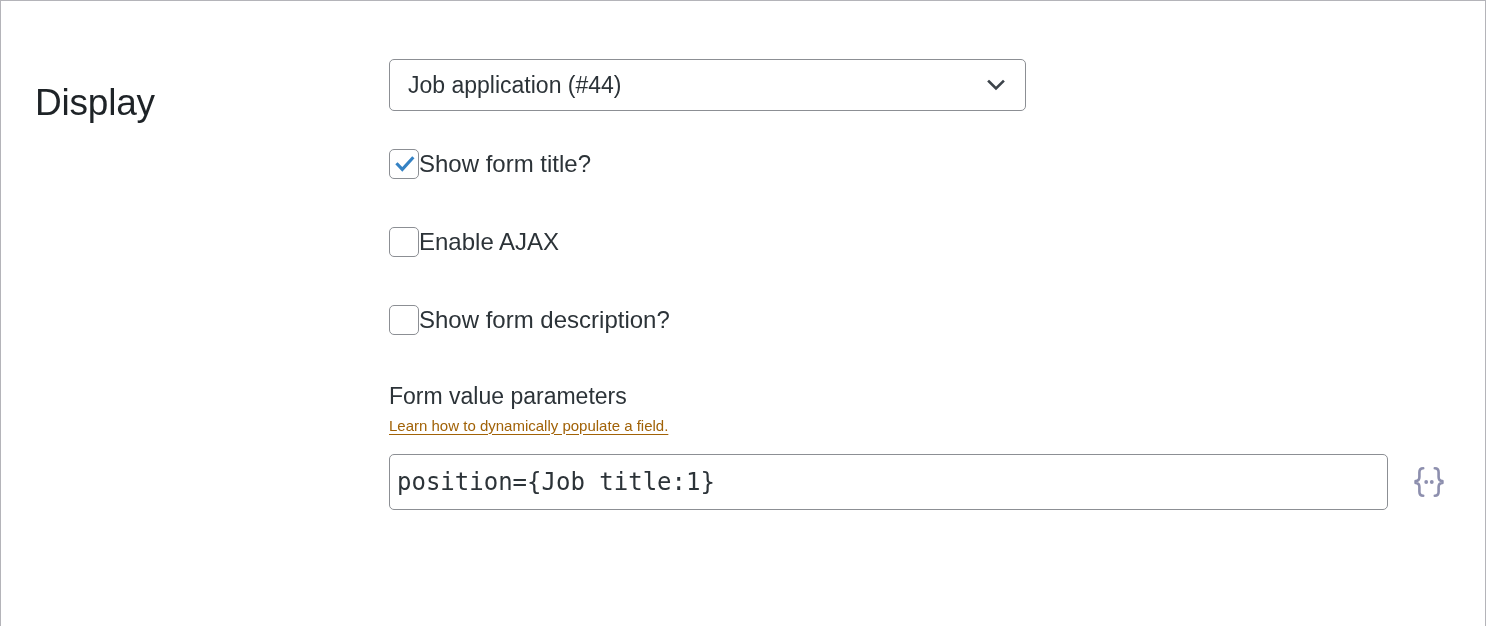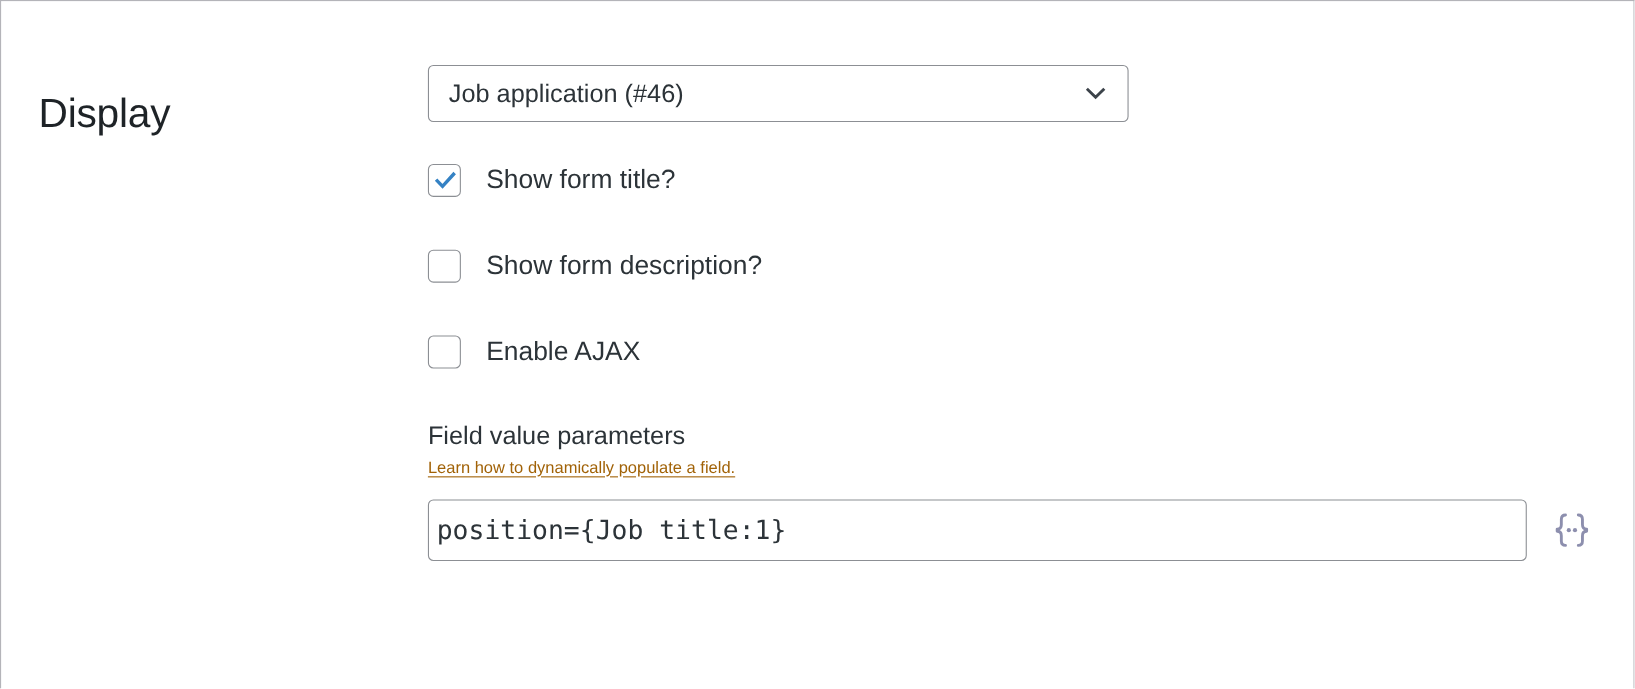--- a/index.html
+++ b/index.html
@@ -121,21 +121,20 @@
     width: 24px;
     height: 24px;
     display: none;
   }
   .cbox.checked .tick { display: block; }
 
   .cbox-label {
     font-size: 24px;
     line-height: 1;
     color: #2c3338;
-    margin-left: 23px;
     white-space: nowrap;
   }
 
   
   .fvp-label {
     font-size: 23px;
     line-height: 1.2;
     color: #2c3338;
     margin: 0 0 6px 0;
     white-space: nowrap;
@@ -191,21 +190,21 @@
   <div class="panel">
 
     <h2 class="section-title">Display</h2>
 
     <div class="fields">
 
       <div>
 
         <div class="select-wrap">
           <div class="select-box">
-            <span class="select-value">Job application (#46)</span>
+            <span class="select-value">Job application (#44)</span>
             <span class="chevron-down">
               <svg width="22" height="22" viewBox="0 0 22 22" aria-hidden="true">
                 <path d="M4 7.5 L11 14.5 L18 7.5" fill="none" stroke="#3c434a" stroke-width="2.6" stroke-linecap="square" stroke-linejoin="miter"></path>
               </svg>
             </span>
           </div>
         </div>
       </div>
 
       <div class="checkbox-row">
@@ -216,32 +215,32 @@
             </svg>
           </span>
         </span>
         <span class="cbox-label">Show form title?</span>
       </div>
 
       <div class="checkbox-row">
         <span class="cbox">
           
         </span>
-        <span class="cbox-label">Show form description?</span>
+        <span class="cbox-label">Enable AJAX</span>
       </div>
 
       <div class="checkbox-row">
         <span class="cbox">
           
         </span>
-        <span class="cbox-label">Enable AJAX</span>
+        <span class="cbox-label">Show form description?</span>
       </div>
 
       <div>
-        <div class="fvp-label">Field value parameters</div>
+        <div class="fvp-label">Form value parameters</div>
 
         <a class="help-link">Learn how to dynamically populate a field.</a>
 
         <div class="input-row">
           <input class="text-input" type="text" value="position={Job title:1}" style="">
           <button class="merge-tag-btn">
             <span>
               <svg width="38" height="36" viewBox="0 0 38 36" aria-hidden="true">
                 <path d="M13.2 4.2 C10.4 4.2 9.4 5.6 9.4 8.2 L9.4 13.0 C9.4 15.6 8.4 17.0 5.6 17.0 L5.6 19.0 C8.4 19.0 9.4 20.4 9.4 23.0 L9.4 27.8 C9.4 30.4 10.4 31.8 13.2 31.8" fill="none" stroke="#8d8fae" stroke-width="2.6" stroke-linecap="round" stroke-linejoin="round"></path>
                 <path d="M24.8 4.2 C27.6 4.2 28.6 5.6 28.6 8.2 L28.6 13.0 C28.6 15.6 29.6 17.0 32.4 17.0 L32.4 19.0 C29.6 19.0 28.6 20.4 28.6 23.0 L28.6 27.8 C28.6 30.4 27.6 31.8 24.8 31.8" fill="none" stroke="#8d8fae" stroke-width="2.6" stroke-linecap="round" stroke-linejoin="round"></path>

